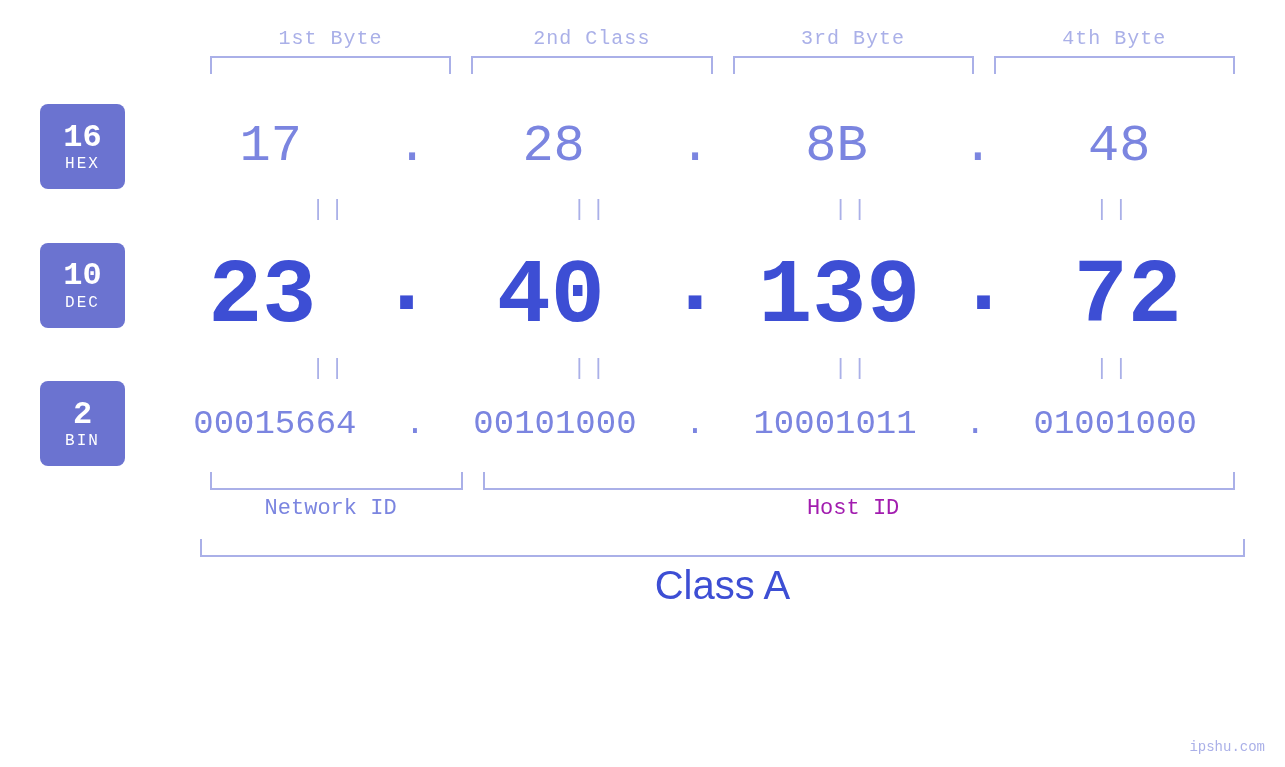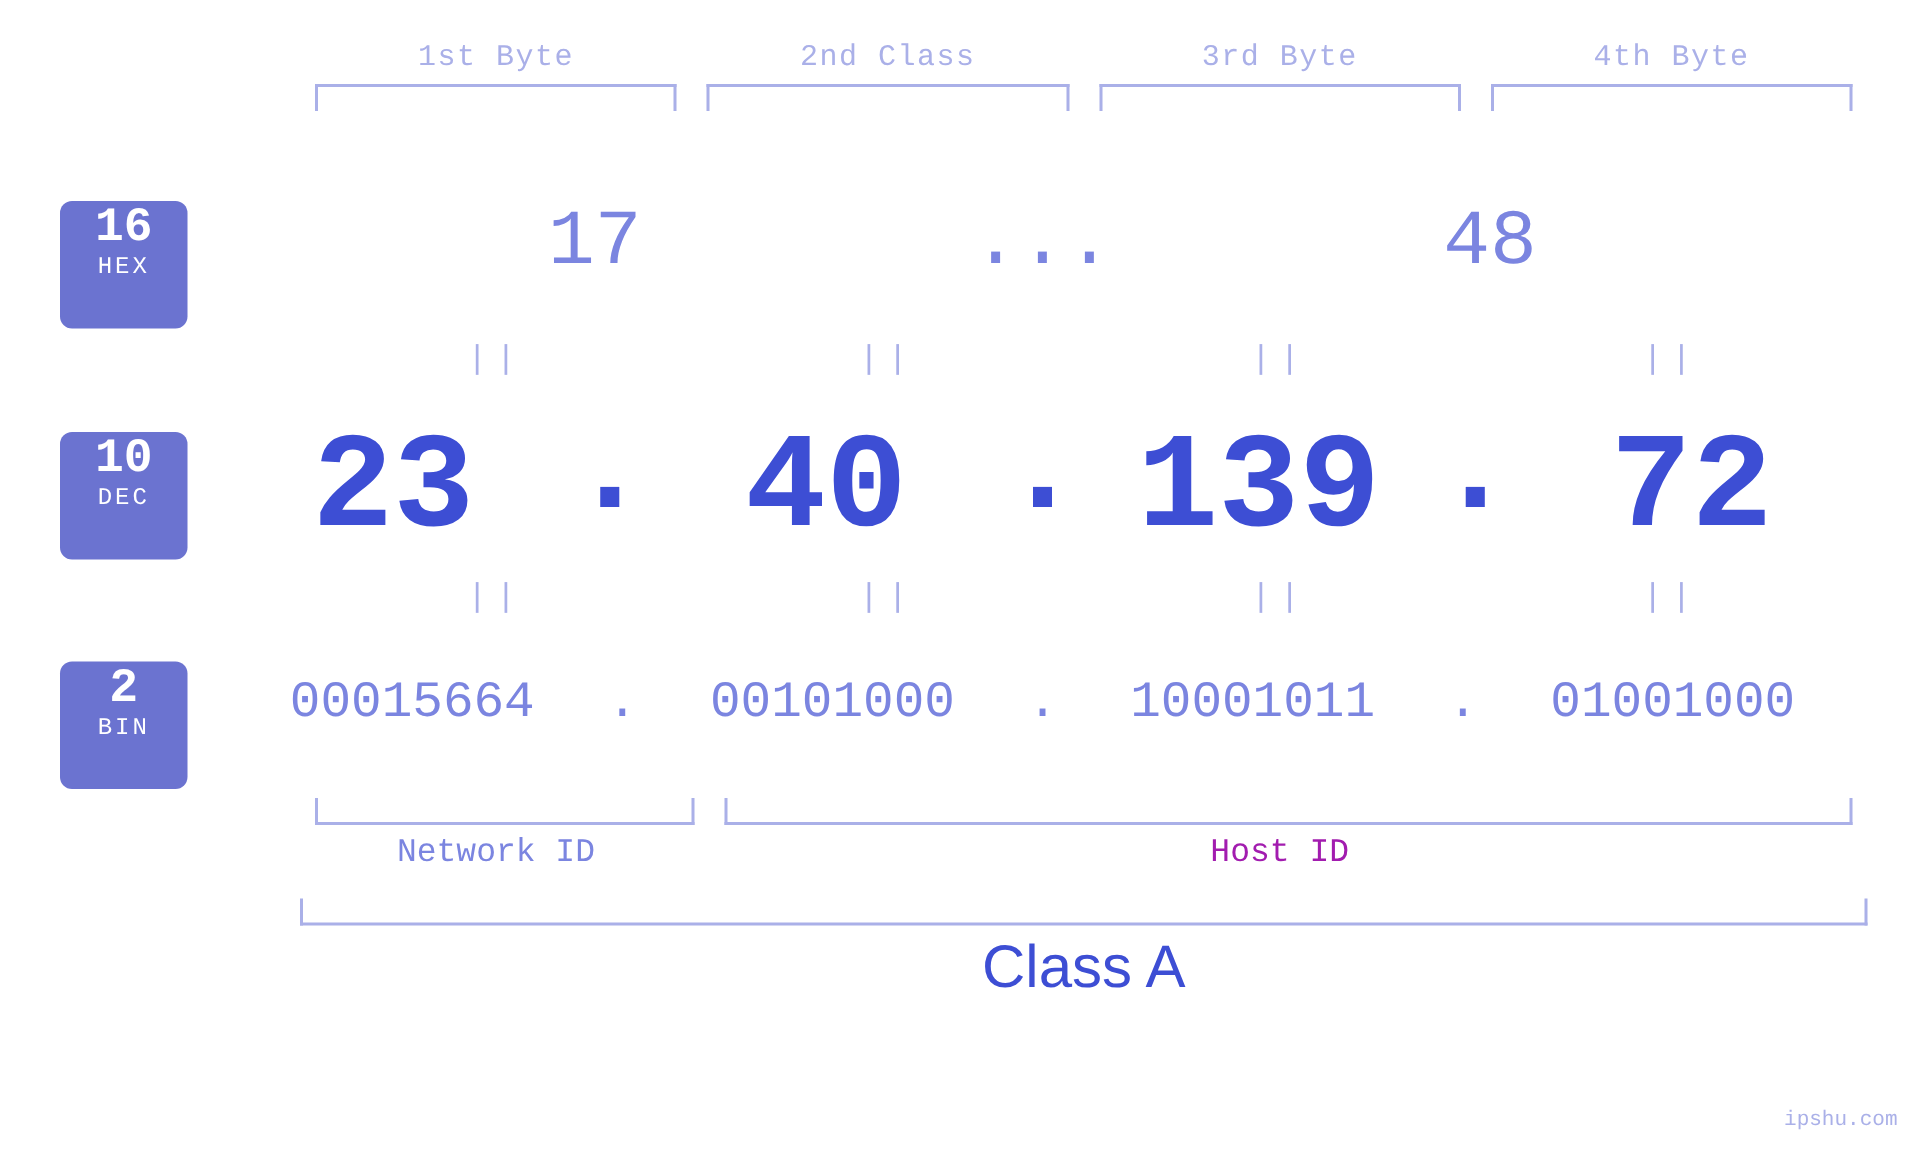--- a/index.html
+++ b/index.html
@@ -64,23 +64,23 @@
     }
 
     .badge {
       width: 85px;
       height: 85px;
       border-radius: 8px;
       background: #6b73d0;
       display: flex;
       flex-direction: column;
       align-items: center;
+      justify-content: center;
       color: white;
       flex-shrink: 0;
-      margin-top: 30px;
     }
 
     .badge-number {
       font-size: 32px;
       font-weight: bold;
       line-height: 1.1;
     }
 
     .badge-label {
       font-size: 16px;
@@ -278,21 +278,23 @@
   </div>
 
   <div class="row-hex" style="width:100%;">
     <div class="badge">
       <span class="badge-number">16</span>
       <span class="badge-label">HEX</span>
     </div>
     <div class="values-row">
       <div class="byte-value hex-val">17</div>
       <span class="dot-hex">.</span>
+      <div class="byte-value hex-val">28</div>
       <span class="dot-hex">.</span>
+      <div class="byte-value hex-val">8B</div>
       <span class="dot-hex">.</span>
       <div class="byte-value hex-val">48</div>
     </div>
   </div>
 
   <div class="equals-row">
     <div class="equals-cell">||</div>
     <div class="equals-cell">||</div>
     <div class="equals-cell">||</div>
     <div class="equals-cell">||</div>

